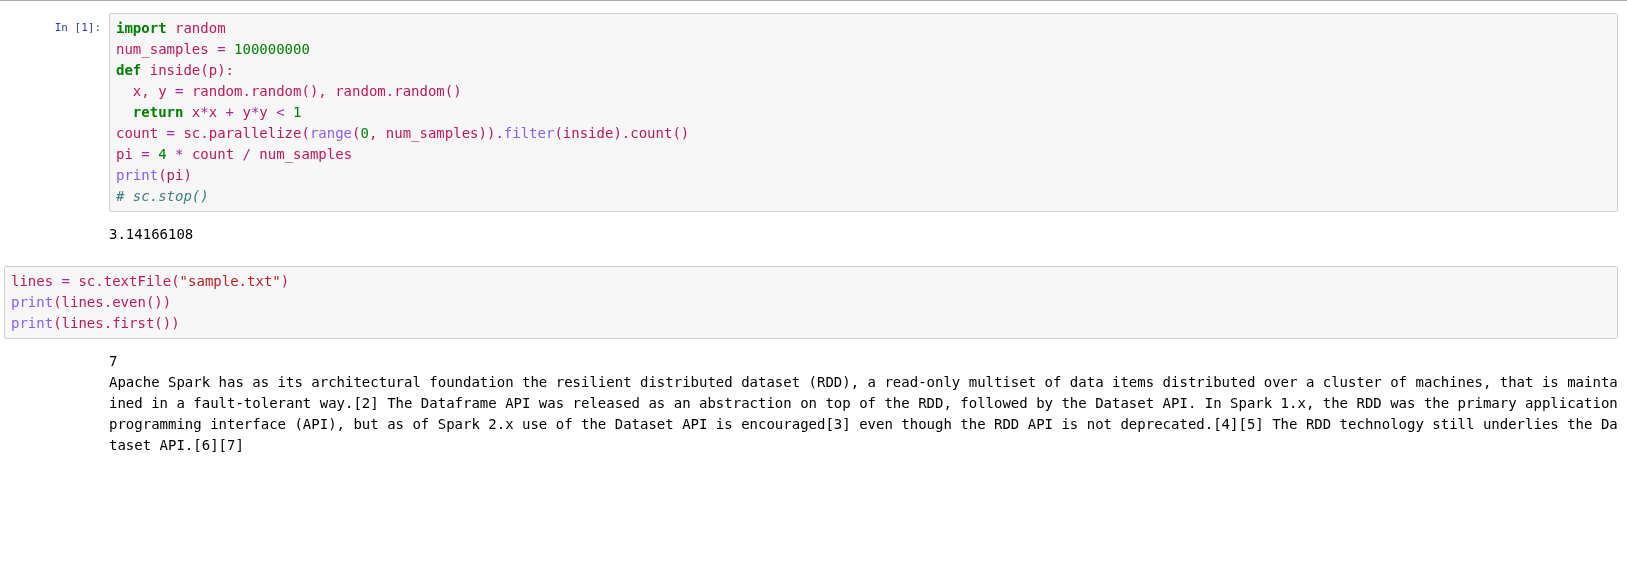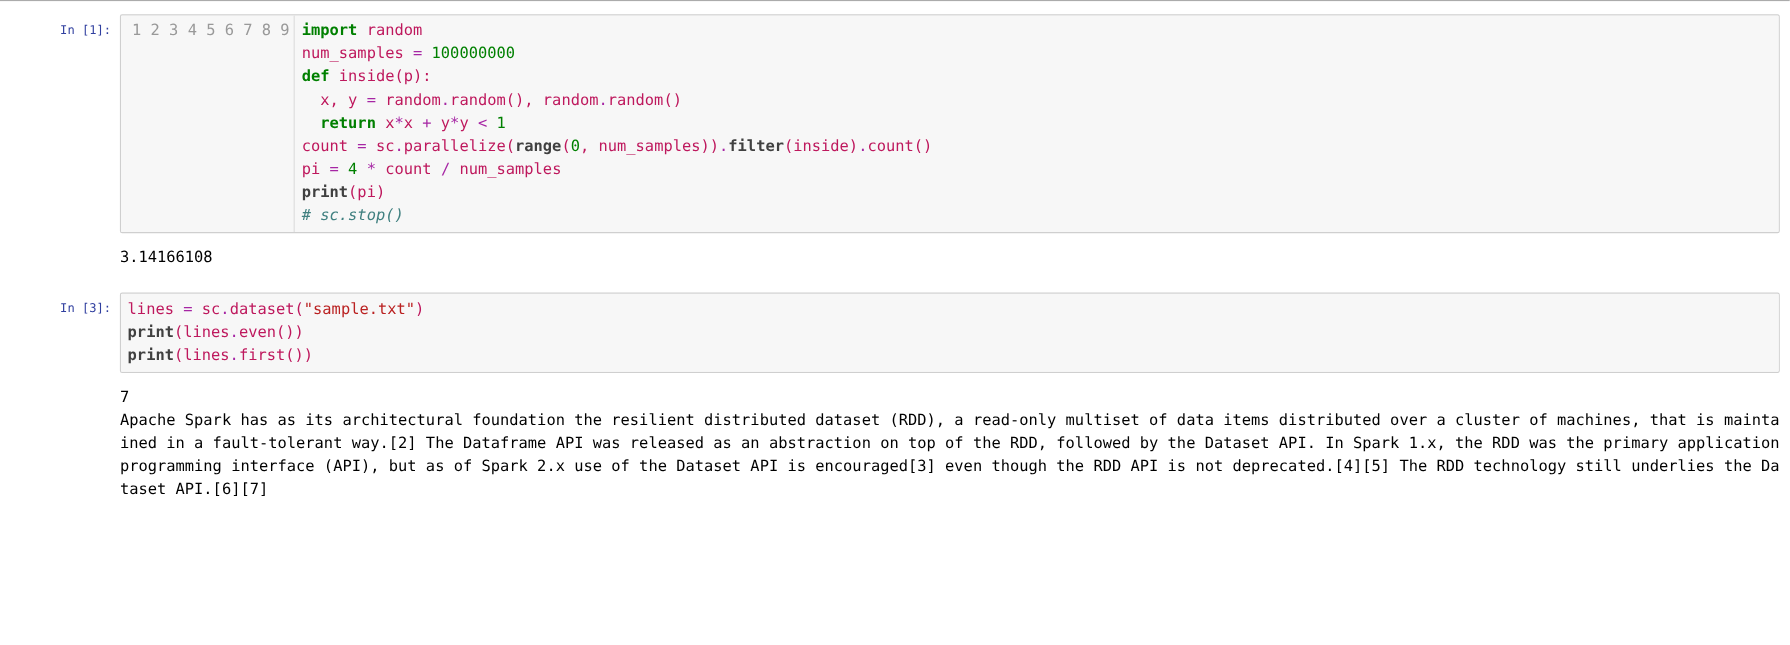--- a/index.html
+++ b/index.html
@@ -64,62 +64,52 @@
     flex:1;
     font-family:"Consolas","Menlo","DejaVu Sans Mono",monospace;
     font-size:14px;
     line-height:21px;
     white-space:pre-wrap;
     word-break:break-all;
     padding:2px 0;
   }
   
   .kw   { color:#008000; font-weight:bold; }
-  .bi   { color:#404040;font-weight:bold; }               
+  .bi   { color:#8b5cf6; }               
   .nm   { color:#be185d; }
   .op   { color:#a626a4; }
   .num  { color:#008000; }
   .str  { color:#ba2121; }
   .cm   { color:#408080; font-style:italic;margin-top:10px; }
 </style>
 </head>
 <body>
 
 <div id="notebook">
     <div class="cell">
       <div class="prompt-col input-prompt">In [1]:</div>
       <div class="input-area">
-        <div class="gutter">1
-2
-3
-4
-5
-6
-7
-8
-9</div>
         <div class="code"><span class="kw">import</span><span class="nm"> random</span>
 <span class="nm">num_samples </span><span class="op">=</span><span class="nm"> </span><span class="num">100000000</span>
 <span class="kw">def</span><span class="nm"> inside(p):</span>
 <span class="nm">  x, y </span><span class="op">=</span><span class="nm"> random</span><span class="op">.</span><span class="nm">random(), random</span><span class="op">.</span><span class="nm">random()</span>
 <span class="nm">  </span><span class="kw">return</span><span class="nm"> x</span><span class="op">*</span><span class="nm">x </span><span class="op">+</span><span class="nm"> y</span><span class="op">*</span><span class="nm">y </span><span class="op">&lt;</span><span class="nm"> </span><span class="num">1</span>
 <span class="nm">count </span><span class="op">=</span><span class="nm"> sc</span><span class="op">.</span><span class="nm">parallelize(</span><span class="bi">range</span><span class="nm">(</span><span class="num">0</span><span class="nm">, num_samples))</span><span class="op">.</span><span class="bi">filter</span><span class="nm">(inside)</span><span class="op">.</span><span class="nm">count()</span>
 <span class="nm">pi </span><span class="op">=</span><span class="nm"> </span><span class="num">4</span><span class="nm"> </span><span class="op">*</span><span class="nm"> count </span><span class="op">/</span><span class="nm"> num_samples</span>
 <span class="bi">print</span><span class="nm">(pi)</span>
 <span class="cm"># sc.stop()</span></div>
       </div>
     </div>
     <div class="output-cell">
       <div class="prompt-col"></div>
       <div class="output-area">3.14166108</div>
     </div>
     <div class="cell">
-      <div class="prompt-col input-prompt">In [3]:</div>
       <div class="input-area">
-        <div class="code"><span class="nm">lines </span><span class="op">=</span><span class="nm"> sc</span><span class="op">.</span><span class="nm">dataset(</span><span class="str">"sample.txt"</span><span class="nm">)</span>
+        <div class="code"><span class="nm">lines </span><span class="op">=</span><span class="nm"> sc</span><span class="op">.</span><span class="nm">textFile(</span><span class="str">"sample.txt"</span><span class="nm">)</span>
 <span class="bi">print</span><span class="nm">(lines</span><span class="op">.</span><span class="nm">even())</span>
 <span class="bi">print</span><span class="nm">(lines</span><span class="op">.</span><span class="nm">first())</span></div>
       </div>
     </div>
     <div class="output-cell">
       <div class="prompt-col"></div>
       <div class="output-area">7
 Apache Spark has as its architectural foundation the resilient distributed dataset (RDD), a read-only multiset of data items distributed over a cluster of machines, that is maintained in a fault-tolerant way.[2] The Dataframe API was released as an abstraction on top of the RDD, followed by the Dataset API. In Spark 1.x, the RDD was the primary application programming interface (API), but as of Spark 2.x use of the Dataset API is encouraged[3] even though the RDD API is not deprecated.[4][5] The RDD technology still underlies the Dataset API.[6][7]</div>
     </div>
   </div>

